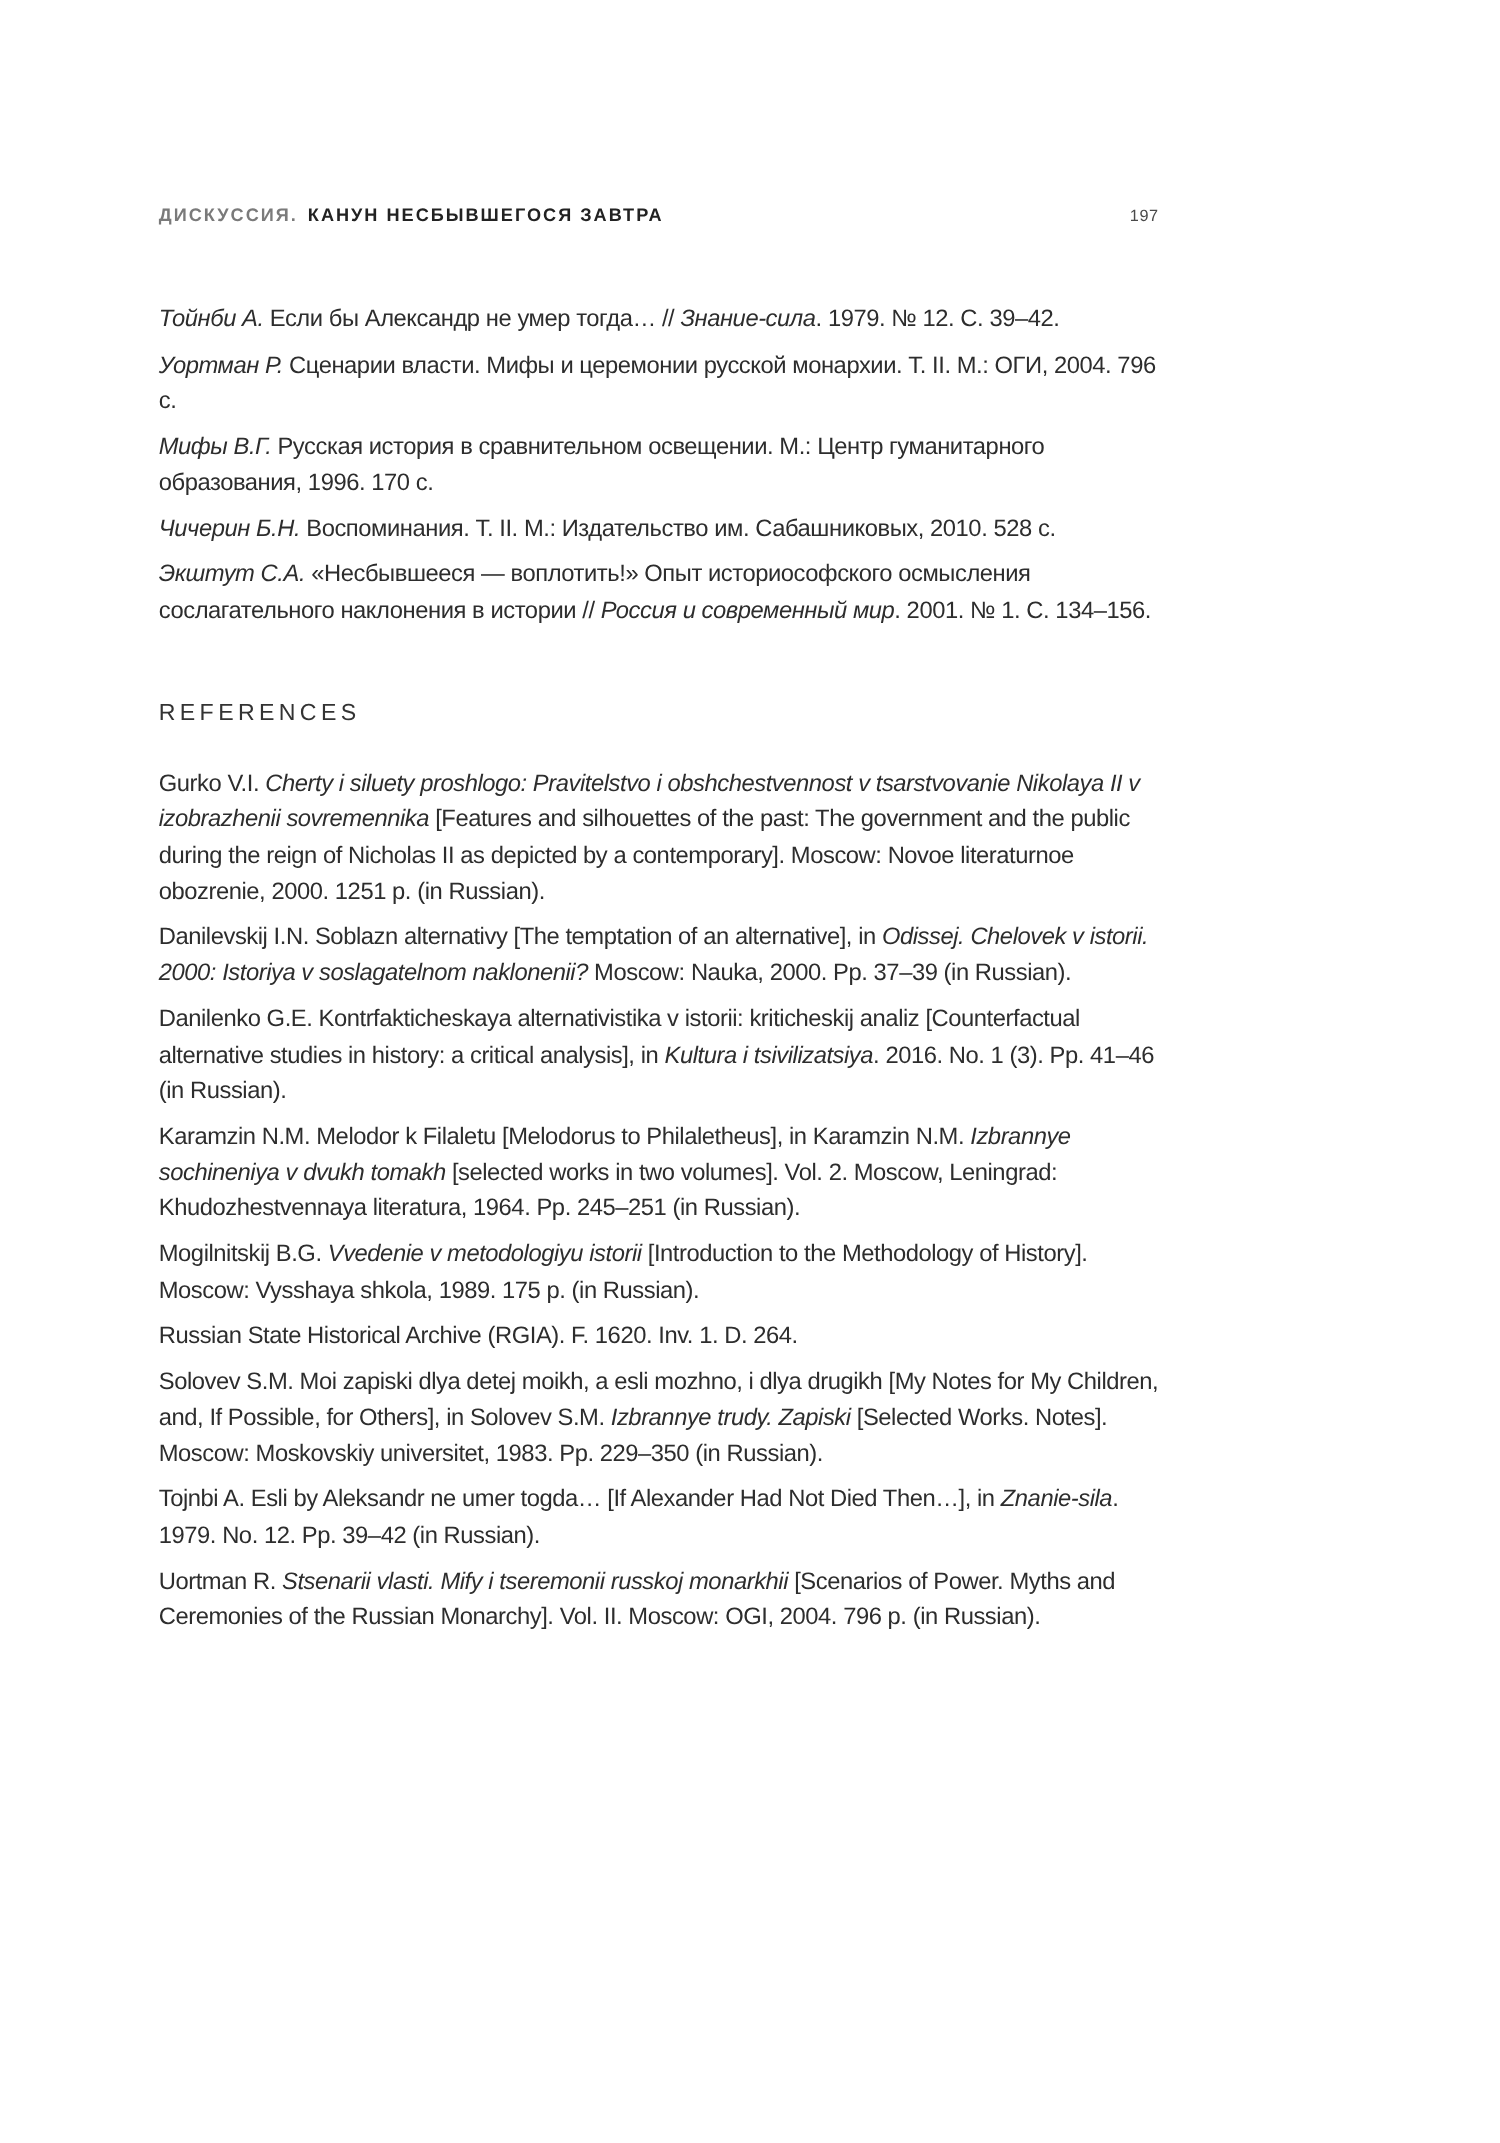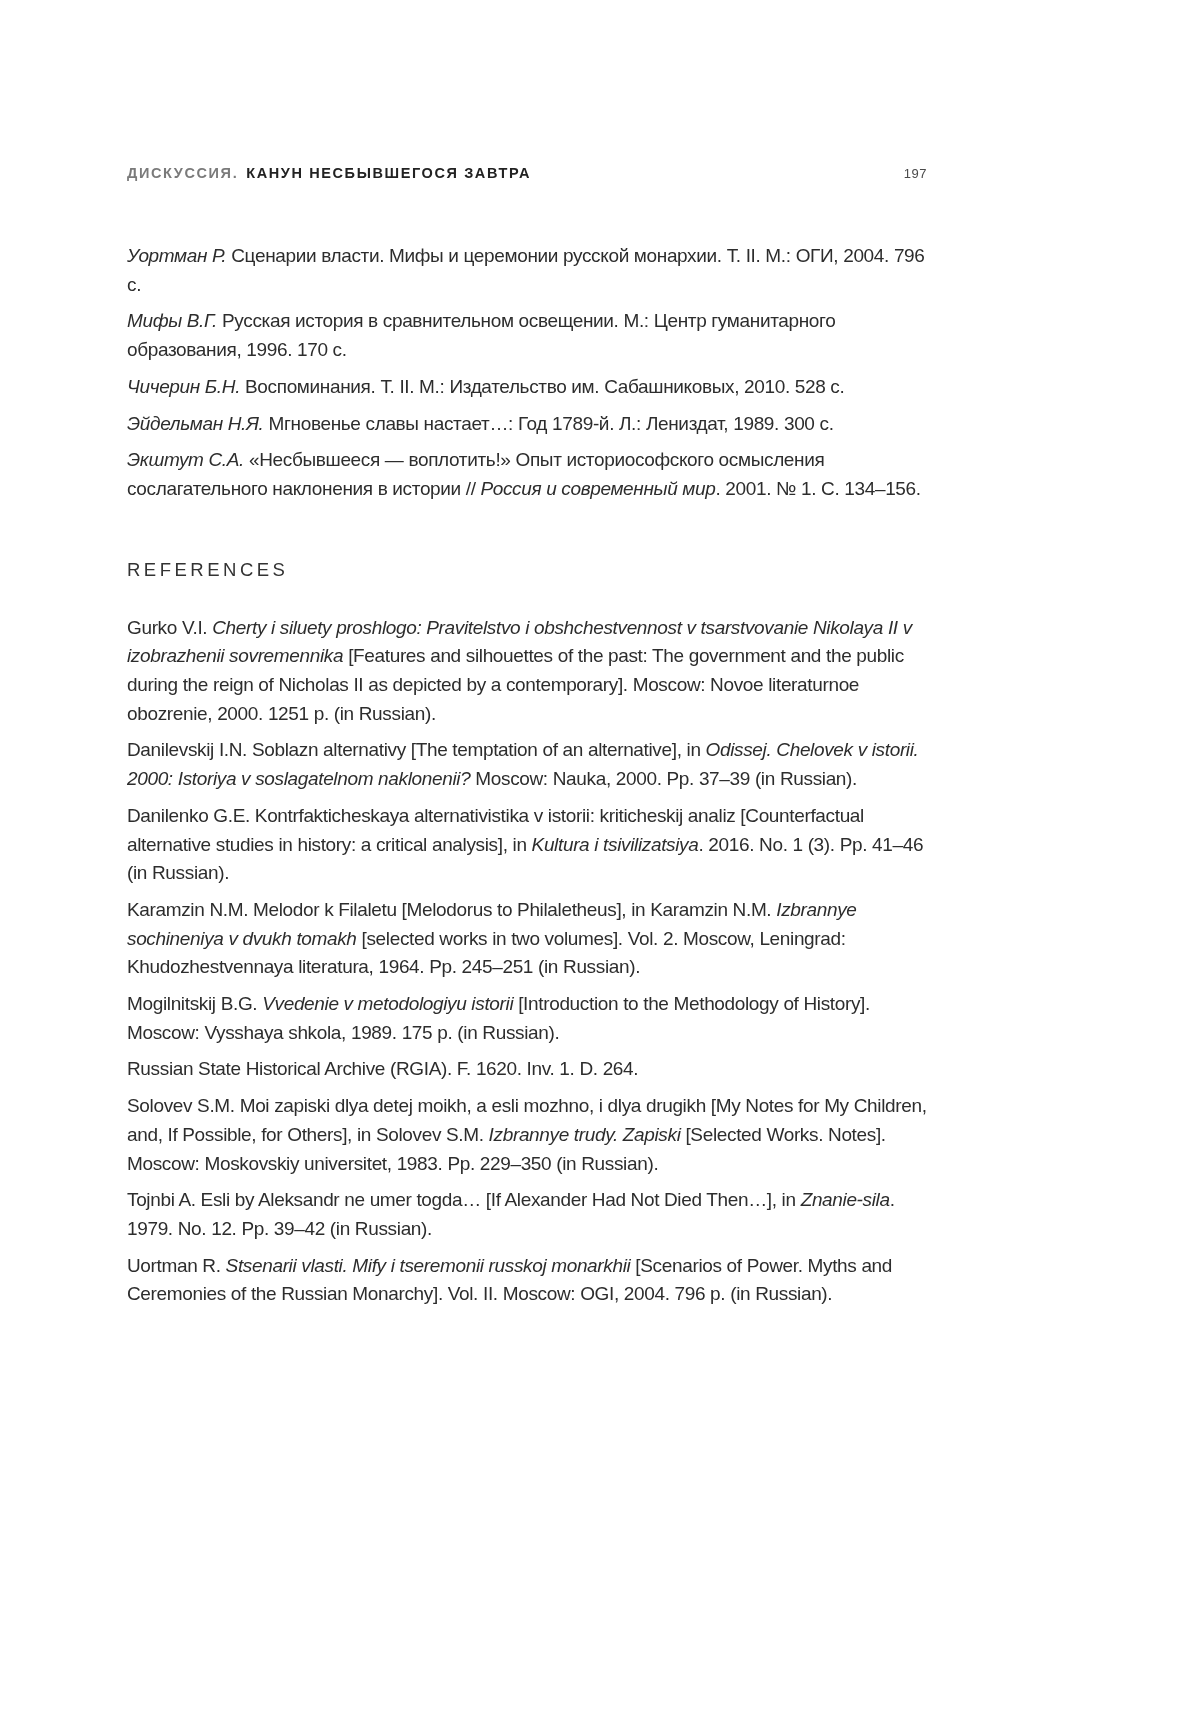--- a/index.html
+++ b/index.html
@@ -81,24 +81,24 @@
   <div class="content">
 
     <div class="header-row">
       <div class="running-head">
         <span class="section-label">ДИСКУССИЯ.</span><span class="page-title">КАНУН НЕСБЫВШЕГОСЯ ЗАВТРА</span>
       </div>
       <span class="page-number">197</span>
     </div>
 
     <div class="ref-list">
+        <p class="ref-entry"><em>Тойнби А.</em><span> Если бы Александр не умер тогда… // </span><em>Знание-сила</em><span>. 1979. № 12. С. 39–42.</span></p>
         <p class="ref-entry"><em>Уортман Р.</em><span> Сценарии власти. Мифы и церемонии русской монархии. Т. II. М.: ОГИ, 2004. 796 с.</span></p>
         <p class="ref-entry"><em>Мифы В.Г.</em><span> Русская история в сравнительном освещении. М.: Центр гуманитарного образования, 1996. 170 с.</span></p>
         <p class="ref-entry"><em>Чичерин Б.Н.</em><span> Воспоминания. Т. II. М.: Издательство им. Сабашниковых, 2010. 528 с.</span></p>
-        <p class="ref-entry"><em>Эйдельман Н.Я.</em><span> Мгновенье славы настает…: Год 1789-й. Л.: Лениздат, 1989. 300 с.</span></p>
         <p class="ref-entry"><em>Экштут С.А.</em><span> «Несбывшееся — воплотить!» Опыт историософского осмысления сослагательного наклонения в истории // </span><em>Россия и современный мир</em><span>. 2001. № 1. С. 134–156.</span></p>
       </div>
 
     <h2 class="references-heading">REFERENCES</h2>
 
     <div class="ref-list">
         <p class="ref-entry"><span>Gurko V.I. </span><em>Cherty i siluety proshlogo: Pravitelstvo i obshchestvennost v tsarstvovanie Nikolaya II v izobrazhenii sovremennika</em><span> [Features and silhouettes of the past: The government and the public during the reign of Nicholas II as depicted by a contemporary]. Moscow: Novoe literaturnoe obozrenie, 2000. 1251 p. (in Russian).</span></p>
         <p class="ref-entry"><span>Danilevskij I.N. Soblazn alternativy [The temptation of an alternative], in </span><em>Odissej. Chelovek v istorii. 2000: Istoriya v soslagatelnom naklonenii?</em><span> Moscow: Nauka, 2000. Pp. 37–39 (in Russian).</span></p>
         <p class="ref-entry"><span>Danilenko G.E. Kontrfakticheskaya alternativistika v istorii: kriticheskij analiz [Counterfactual alternative studies in history: a critical analysis], in </span><em>Kultura i tsivilizatsiya</em><span>. 2016. No. 1 (3). Pp. 41–46 (in Russian).</span></p>
         <p class="ref-entry"><span>Karamzin N.M. Melodor k Filaletu [Melodorus to Philaletheus], in Karamzin N.M. </span><em>Izbrannye sochineniya v dvukh tomakh</em><span> [selected works in two volumes]. Vol. 2. Moscow, Leningrad: Khudozhestvennaya literatura, 1964. Pp. 245–251 (in Russian).</span></p>

